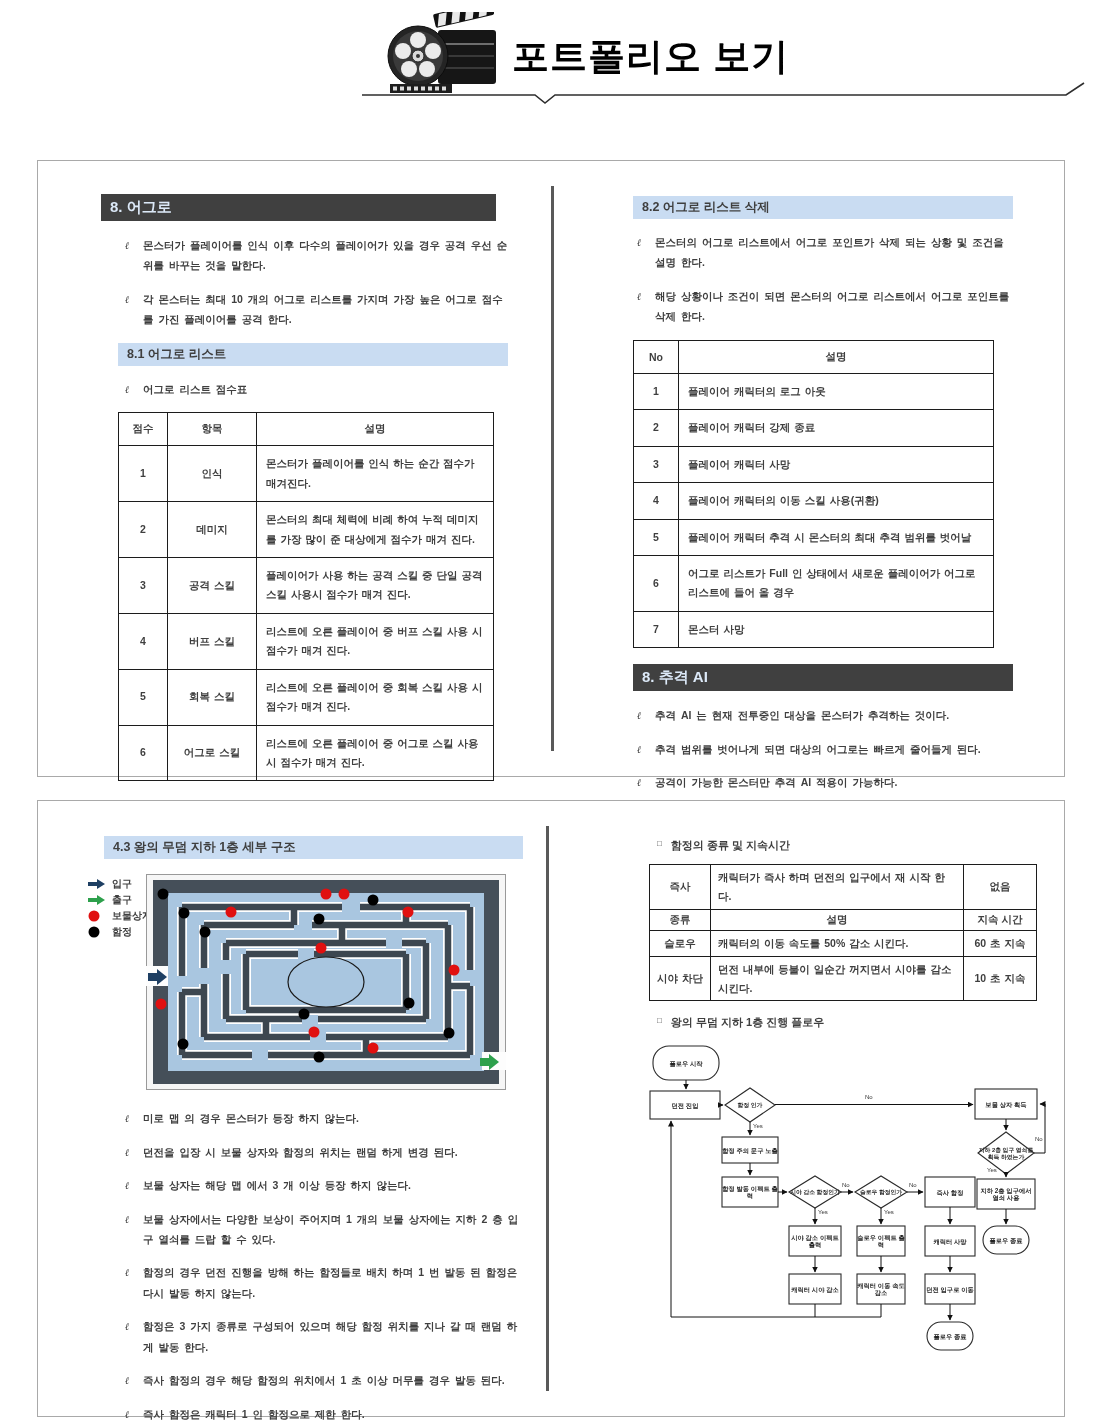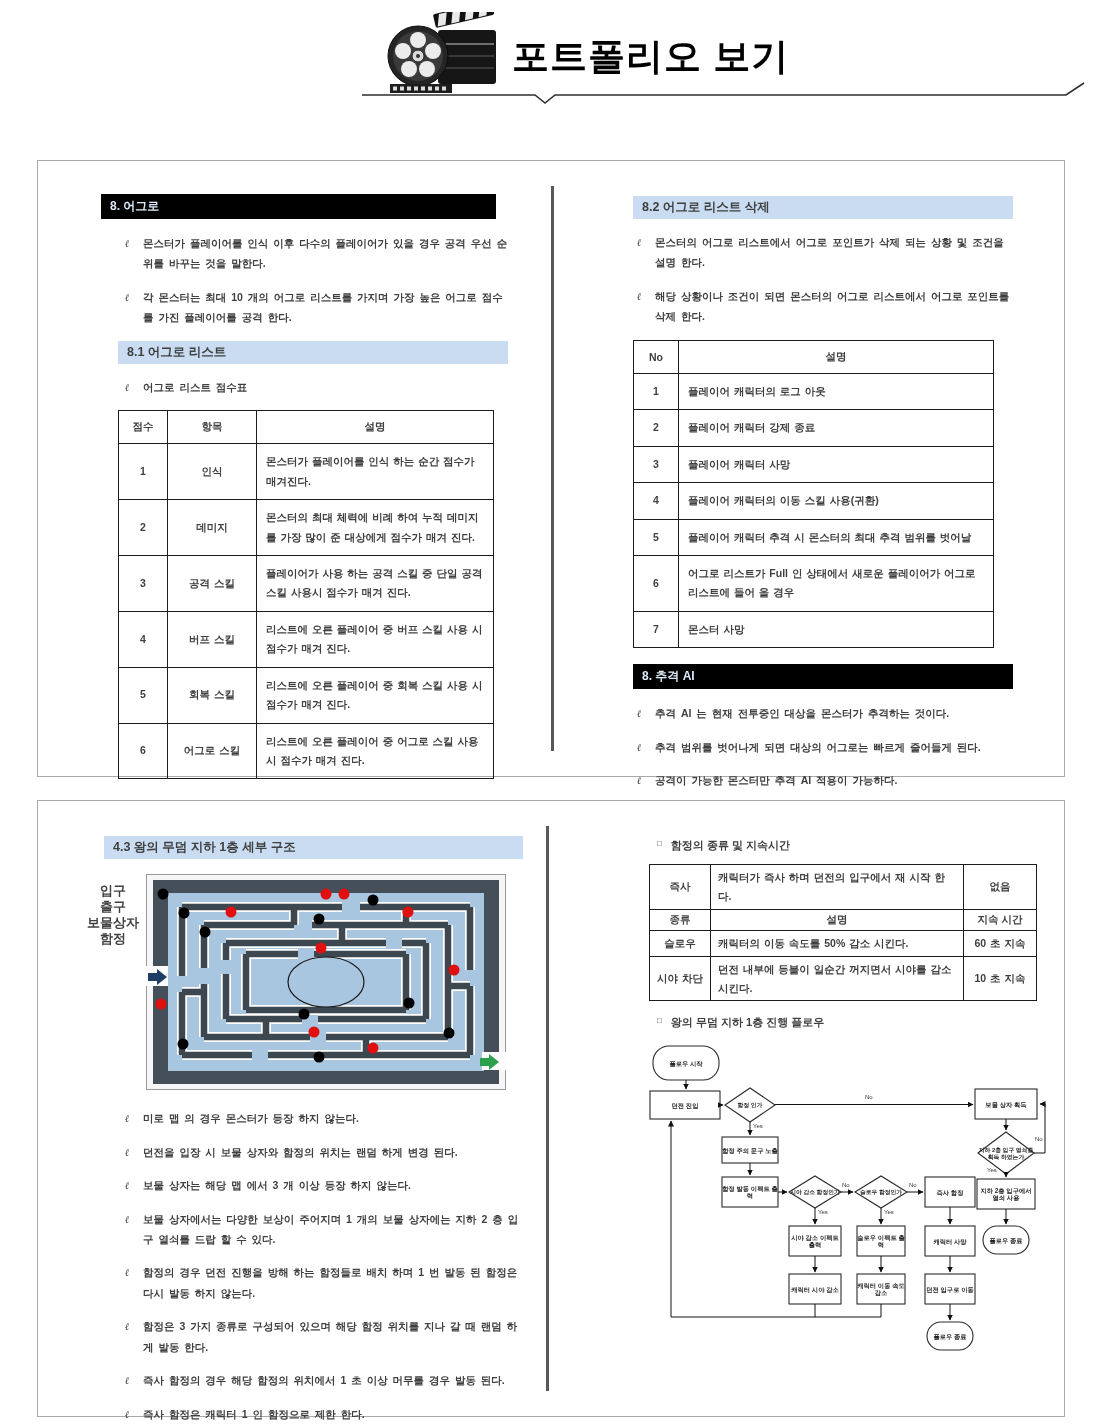--- a/index.html
+++ b/index.html
@@ -18,21 +18,21 @@
   #panel1{top:160px;} #panel2{top:800px;}
   .vdiv{position:absolute;top:25px;width:2.5px;height:565px;background:#595959;}
   #panel1 .vdiv{left:513px;} #panel2 .vdiv{left:508px;}
   .col{position:absolute;top:33px;}
   .colL{left:63px;width:407px;}
   .colR{left:595px;width:380px;}
   #panel2 .colL{left:63px;width:422px;}
   #panel2 .colR{left:593px;width:412px;}
 
   
-  .h1bar{background:#000000;color:#dce9f8;font-size:12px;font-weight:bold;
+  .h1bar{background:#404040;color:#dce9f8;font-size:15px;font-weight:bold;
          padding:4px 9px;margin:0 12px 14px 0;}
   .h2bar{background:#c9dcf2;color:#3f3f3f;font-size:12.5px;font-weight:bold;
          padding:3px 9px;margin:2px 0 13px 0;}
   .colL .h2bar{margin-left:17px;margin-right:0;}
 
   
   .b{display:flex;gap:11px;margin:0 0 13px 24px;font-size:10.5px;font-weight:bold;
      line-height:1.95;word-spacing:2px;}
   .b .bm{flex:0 0 7px;font-family:"DejaVu Serif",serif;font-style:italic;
          font-size:10px;margin-top:1px;color:#3f3f3f;}
@@ -48,21 +48,21 @@
   #tbl-aggro{margin:4px 0 0 17px;width:376px;}
   #tbl-del{margin:2px 0 16px 0;width:361px;}
   #tbl-trap{margin:0 0 14px 18px;width:388px;}
   #tbl-trap th{padding:3px 4px;}
   #tbl-trap td{padding:3px 7px;line-height:1.8;}
 
   
   .map-wrap{position:relative;height:222px;margin-bottom:14px;}
   .map-svg{position:absolute;left:45px;top:2px;}
   .legend{position:absolute;left:-14px;top:4px;}
-  .lg-row{display:flex;align-items:center;gap:6px;height:16px;font-size:13px;font-weight:bold;flex-direction:column;}
+  .lg-row{display:flex;align-items:center;gap:6px;height:16px;font-size:10px;font-weight:bold;}
 
   
   .fc{position:relative;width:412px;height:322px;margin-left:4px;}
   .fc svg{position:absolute;left:0;top:0;}
   .fn{position:absolute;display:flex;align-items:center;justify-content:center;
       text-align:center;font-size:6.3px;line-height:1.25;font-weight:600;color:#222;
       pointer-events:none;}
   .fn.dia{font-size:5.8px;}
   .fe{position:absolute;font-size:6px;color:#333;pointer-events:none;}
 </style>

